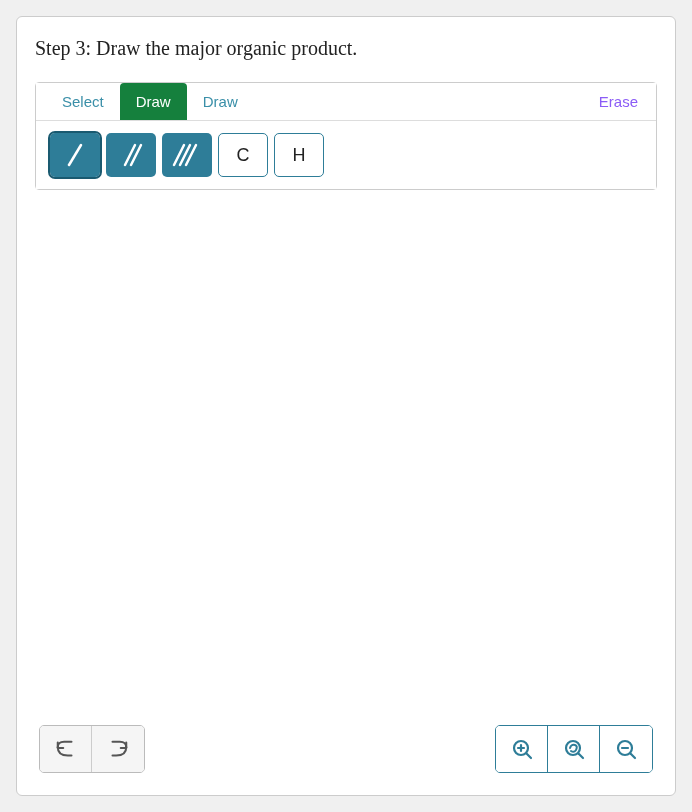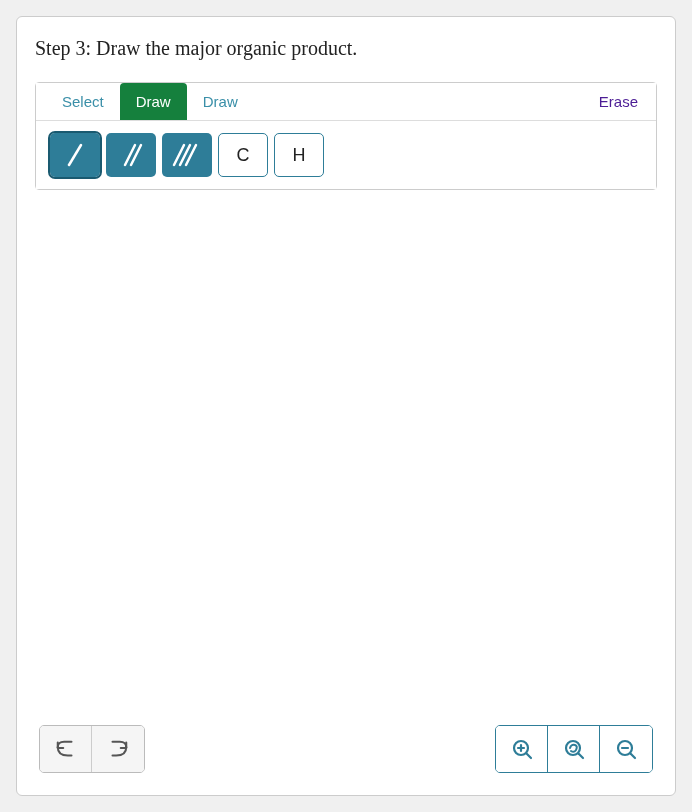--- a/index.html
+++ b/index.html
@@ -54,21 +54,21 @@
     }
     .tab-item.active {
       background: #15803d;
       color: #fff;
       font-weight: normal;
     }
     .tab-spacer {
       flex: 1;
     }
     .tab-erase {
-      color: #4c1d95;
+      color: #8b5cf6;
       font-size: 15px;
       cursor: pointer;
       font-family: Arial, sans-serif;
       background: none;
       border: none;
       padding: 10px 8px;
     }
     .toolbar-buttons {
       display: flex;
       align-items: center;

